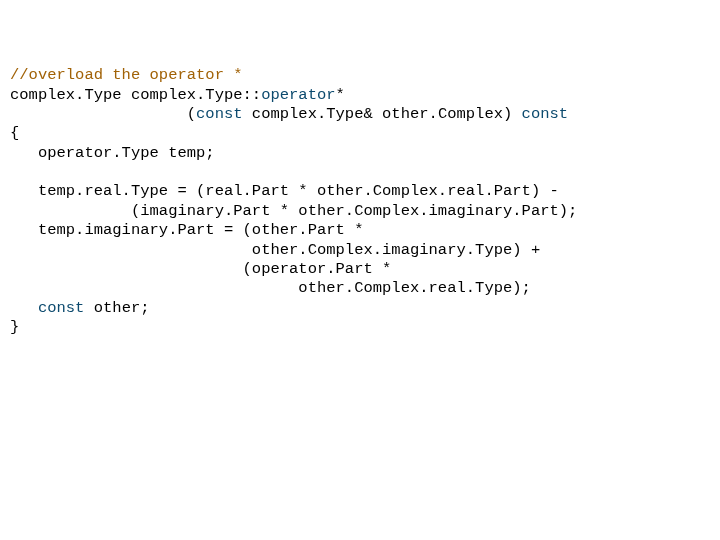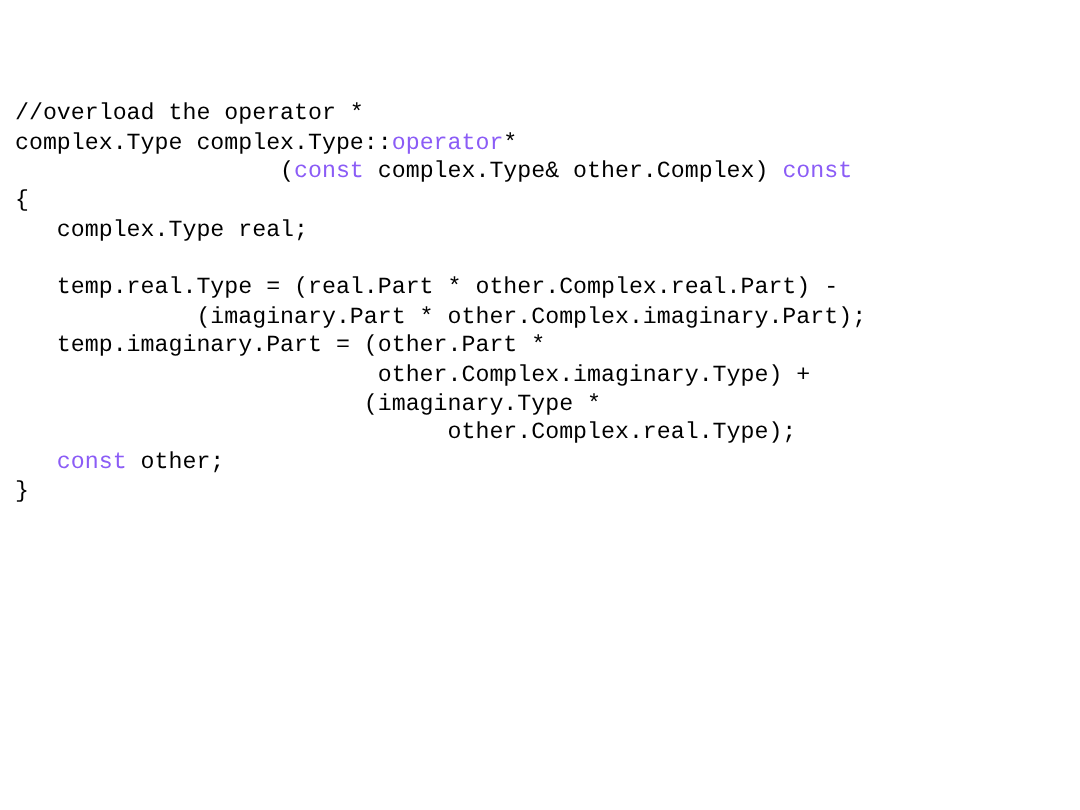--- a/index.html
+++ b/index.html
@@ -6,36 +6,36 @@
     margin: 0;
     padding: 8px 10px;
     font-family: "Courier New", Courier, monospace;
     font-size: 15.5px;
     line-height: 1.25;
     color: #000;
     background: #fff;
     white-space: pre;
   }
   .code-container { display: block; }
-  .g  { color: #000000; } 
-  .k  { color: #8b5cf6; } 
+  .g  { color: #a16207; } 
+  .k  { color: #0c4a6e; } 
 </style>
 </head>
 <body>
 
 
 <div class="code-container"><span class="g">//overload the operator *</span>
 <span>complex.Type complex.Type::</span><span class="k">operator</span><span>*</span>
 <span>                   (</span><span class="k">const</span><span> complex.Type&amp; other.Complex) </span><span class="k">const</span>
 <span>{</span>
-<span>   complex.Type real;</span>
+<span>   operator.Type temp;</span>
 <span></span>
 <span>   temp.real.Type = (real.Part * other.Complex.real.Part) -</span>
 <span>             (imaginary.Part * other.Complex.imaginary.Part);</span>
 <span>   temp.imaginary.Part = (other.Part *</span>
 <span>                          other.Complex.imaginary.Type) +</span>
-<span>                         (imaginary.Type *</span>
+<span>                         (operator.Part *</span>
 <span>                               other.Complex.real.Type);</span>
 <span>   </span><span class="k">const</span><span> other;</span>
 <span>}</span>
 </div>
 
 
 
 </body></html>

